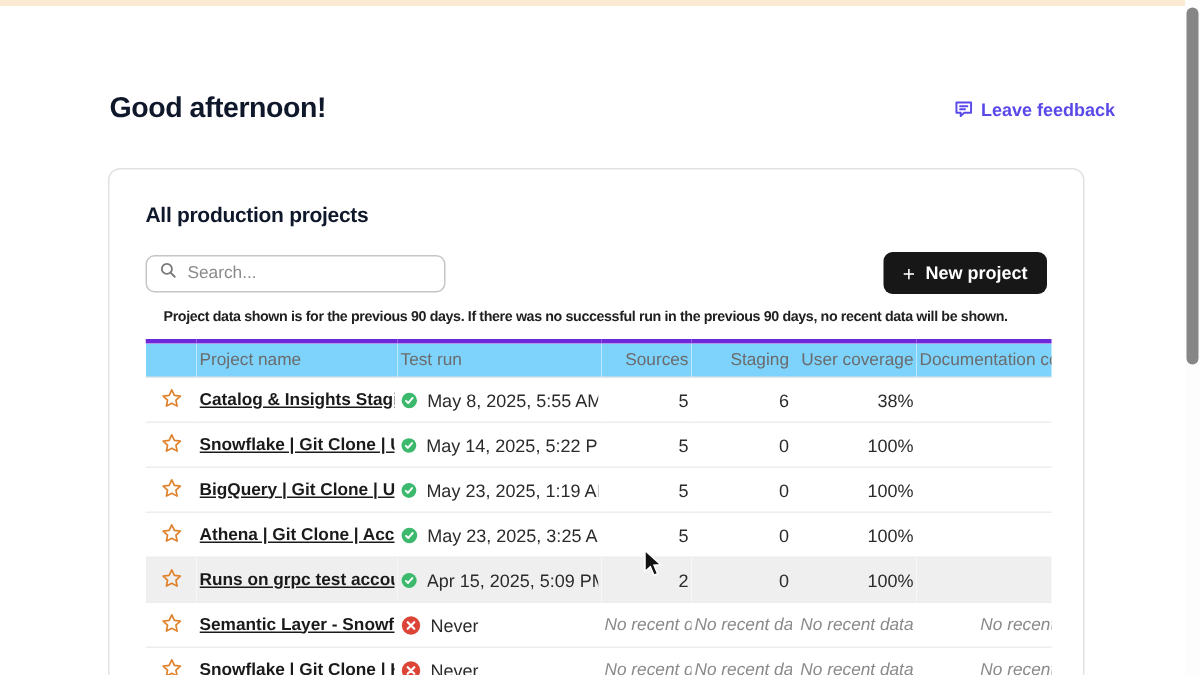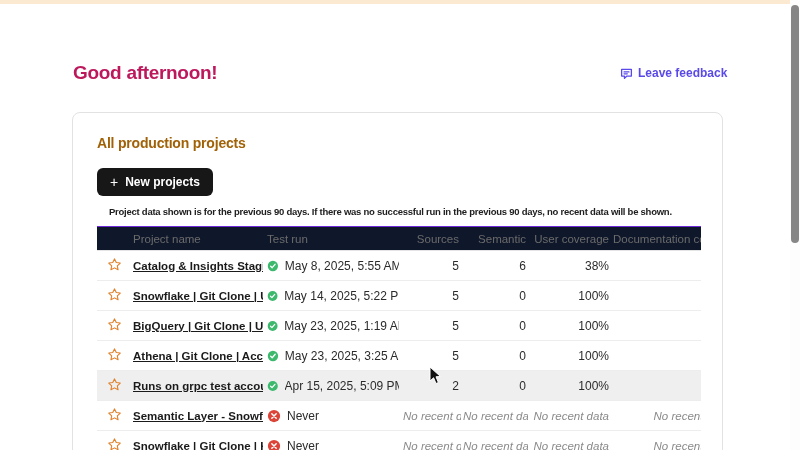--- a/index.html
+++ b/index.html
@@ -6,31 +6,31 @@
   html,body { width:800px; height:450px; overflow:hidden; background:#fff;
               font-family:"Liberation Sans", sans-serif; color:#1a1a1a; position:relative; }
 
   .topbar { position:absolute; left:0; top:0; width:800px; height:4px; background:#fbe9d2; }
 
   .scroll-track { position:absolute; right:0; top:0; width:10px; height:450px; background:#fdfdfd; }
   .scroll-thumb { position:absolute; right:1px; top:5px; width:8px; height:238px;
                   background:#868686; border-radius:4px; }
 
   .greeting { position:absolute; left:73px; top:62px; font-size:19px; font-weight:700;
-              letter-spacing:-0.3px; color:#be185d; }
-
-  .feedback { position:absolute; left:620px; top:66px; display:flex; align-items:center; gap:5px;
+              letter-spacing:-0.3px; color:#0f172a; }
+
+  .feedback { position:absolute; left:636px; top:66px; display:flex; align-items:flex-start; gap:5px;
               color:#5a49e9; font-size:12px; font-weight:700; cursor:pointer; }
   .feedback svg { display:block; }
 
   .card { position:absolute; left:72px; top:112px; width:651px; height:360px;
           background:#fff; border:1px solid #e2e2e2; border-radius:8px;
           padding:22px 24px 0 24px; overflow:hidden; }
 
-  .card-title { font-size:14px; font-weight:700; letter-spacing:-0.2px; color:#a16207; }
+  .card-title { font-size:14px; font-weight:700; letter-spacing:-0.2px; color:#0f172a; }
 
   .controls { margin-top:17px; display:flex; align-items:center; justify-content:space-between; }
   .searchbox { display:flex; align-items:center; gap:7px; width:200px; height:25px;
                border:1px solid #c6c6c6; border-radius:6px; padding:0 8px; background:#fff; }
   .searchbox input { border:none; outline:none; width:100%; font-size:11.5px;
                      font-family:"Liberation Sans", sans-serif; color:#333; background:transparent; }
   .searchbox input::placeholder { color:#8a8a8a; }
 
   .new-project { display:flex; align-items:center; gap:7px; height:28px; padding:0 13px;
                  background:#171717; color:#fff; border:none; border-radius:6px;
@@ -39,21 +39,21 @@
   .new-project .plus { font-size:14px; font-weight:400; line-height:1; }
 
   .notice { margin-top:10px; font-size:9.5px; font-weight:700; letter-spacing:-0.25px;
             color:#202020; white-space:nowrap;padding-left:12px; }
 
   .table-wrap { margin-top:9px; width:604px; overflow:hidden; }
   table { border-collapse:collapse; table-layout:fixed; width:634px; font-size:12px; }
   col.c-star {width:34px;} col.c-name {width:134px;} col.c-run {width:136px;}
   col.c-models {width:60px;} col.c-sources {width:67px;} col.c-test {width:83px;} col.c-doc {width:120px;}
 
-  thead tr { background:#0f172a; border-top:1px solid #6d28d9; border-bottom:1px solid #e4e4e4; }
+  thead tr { background:#7dd3fc; border-top:3px solid #6d28d9; border-bottom:1px solid #e4e4e4; }
   th { height:24px; font-weight:400; font-size:11.5px; color:#6b6b6b; text-align:left;
        white-space:nowrap; overflow:hidden; padding:0 2px; }
   th.num, td.num { text-align:right; }
 
   tbody tr { height:30px; border-bottom:1px solid #ededed; }
   tbody tr.highlight { background:#efefef; }
   td { padding:0 2px; white-space:nowrap; overflow:hidden; color:#2b2b2b; }
 
   td.star-cell { text-align:center; }
   .star-btn { background:none; border:none; cursor:pointer; padding:0; line-height:0; }
@@ -82,23 +82,32 @@
       <path d="M5 6h6M5 8.4h4" stroke-linecap="round"></path>
     </svg>
   </span>
   <span>Leave feedback</span>
 </div>
 
 <div class="card">
   <div class="card-title">All production projects</div>
 
   <div class="controls">
+    <div class="searchbox">
+      <span>
+        <svg width="12" height="12" viewBox="0 0 16 16" fill="none" stroke="#777" stroke-width="1.6">
+          <circle cx="7" cy="7" r="4.5"></circle>
+            <path d="M10.5 10.5L14 14" stroke-linecap="round"></path>
+        </svg>
+      </span>
+      <input type="text" placeholder="Search..." style="">
+    </div>
     <button class="new-project">
       <span class="plus">+</span>
-      <span>New projects</span>
+      <span>New project</span>
     </button>
   </div>
 
   <div class="notice">Project data shown is for the previous 90 days. If there was no successful run in the previous 90 days, no recent data will be shown.</div>
 
   <div class="table-wrap">
     <table>
       <colgroup>
         <col class="c-star">
           <col class="c-name">
@@ -107,21 +116,21 @@
           <col class="c-sources">
           <col class="c-test">
           <col class="c-doc">
       </colgroup>
       <thead>
         <tr>
           <th></th>
           <th>Project name</th>
           <th>Test run</th>
           <th class="num">Sources</th>
-          <th class="num">Semantic</th>
+          <th class="num">Staging</th>
           <th class="num">User coverage</th>
           <th class="num">Documentation coverage</th>
         </tr>
       </thead>
       <tbody>
 
         <tr>
           <td class="star-cell"><button class="star-btn">
             <svg width="15" height="15" viewBox="0 0 24 24" fill="none" stroke="#e0812c" stroke-width="1.8" stroke-linejoin="round">
               <path d="M12 3l2.8 5.9 6.4.8-4.7 4.4 1.2 6.3L12 17.4l-5.7 3 1.2-6.3L2.8 9.7l6.4-.8z"></path>

